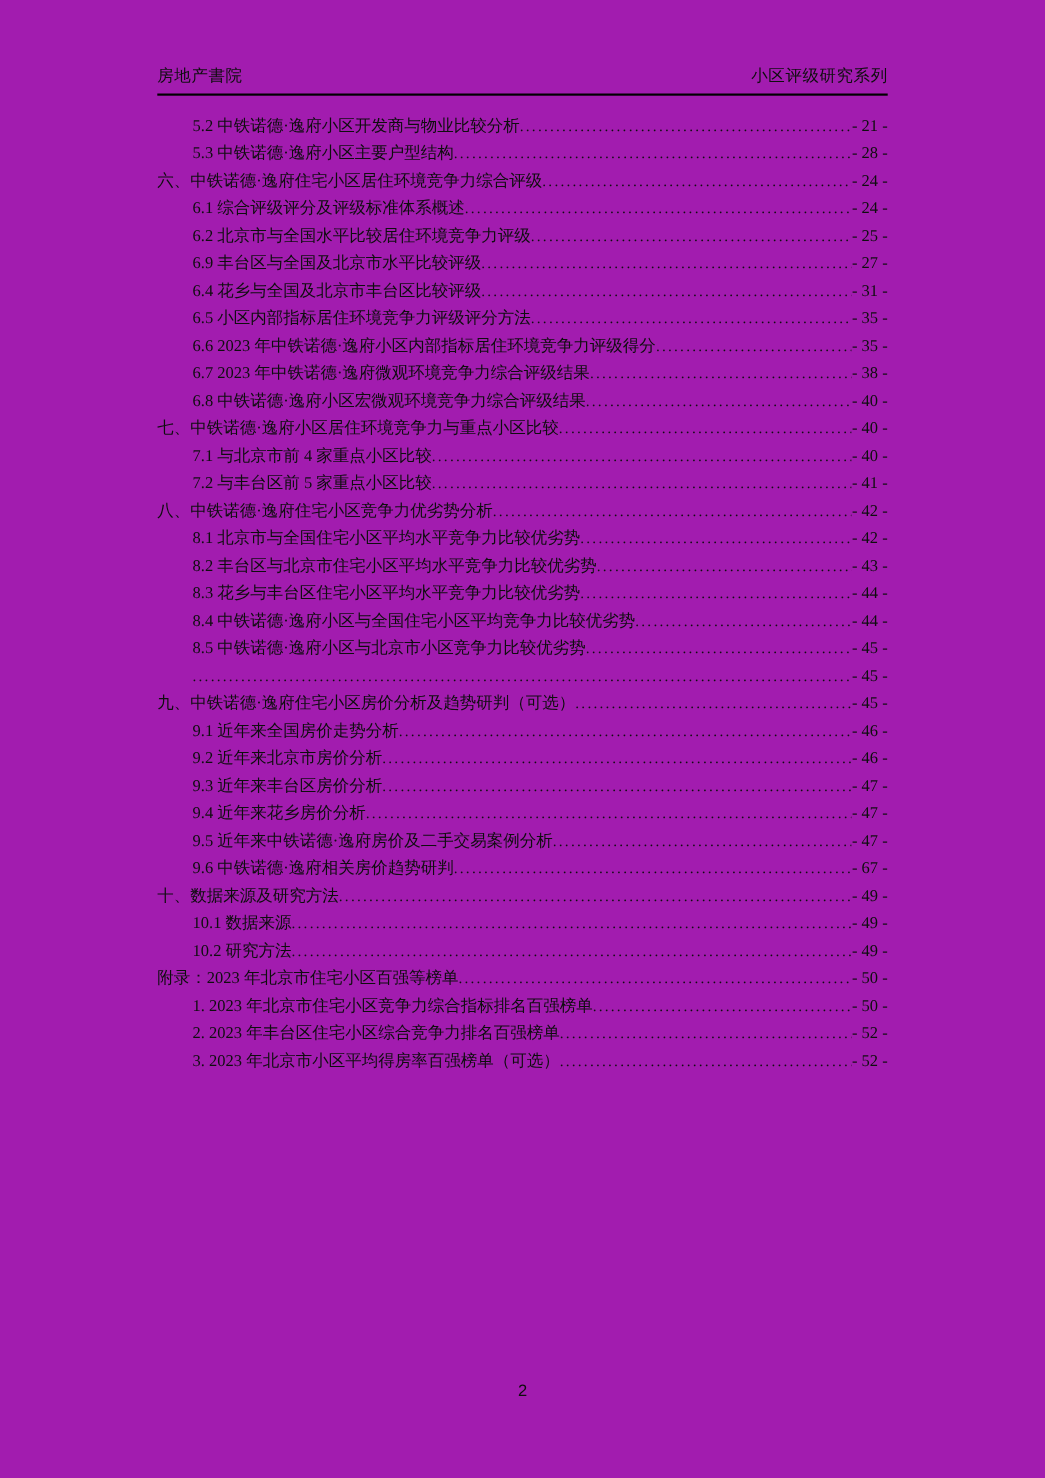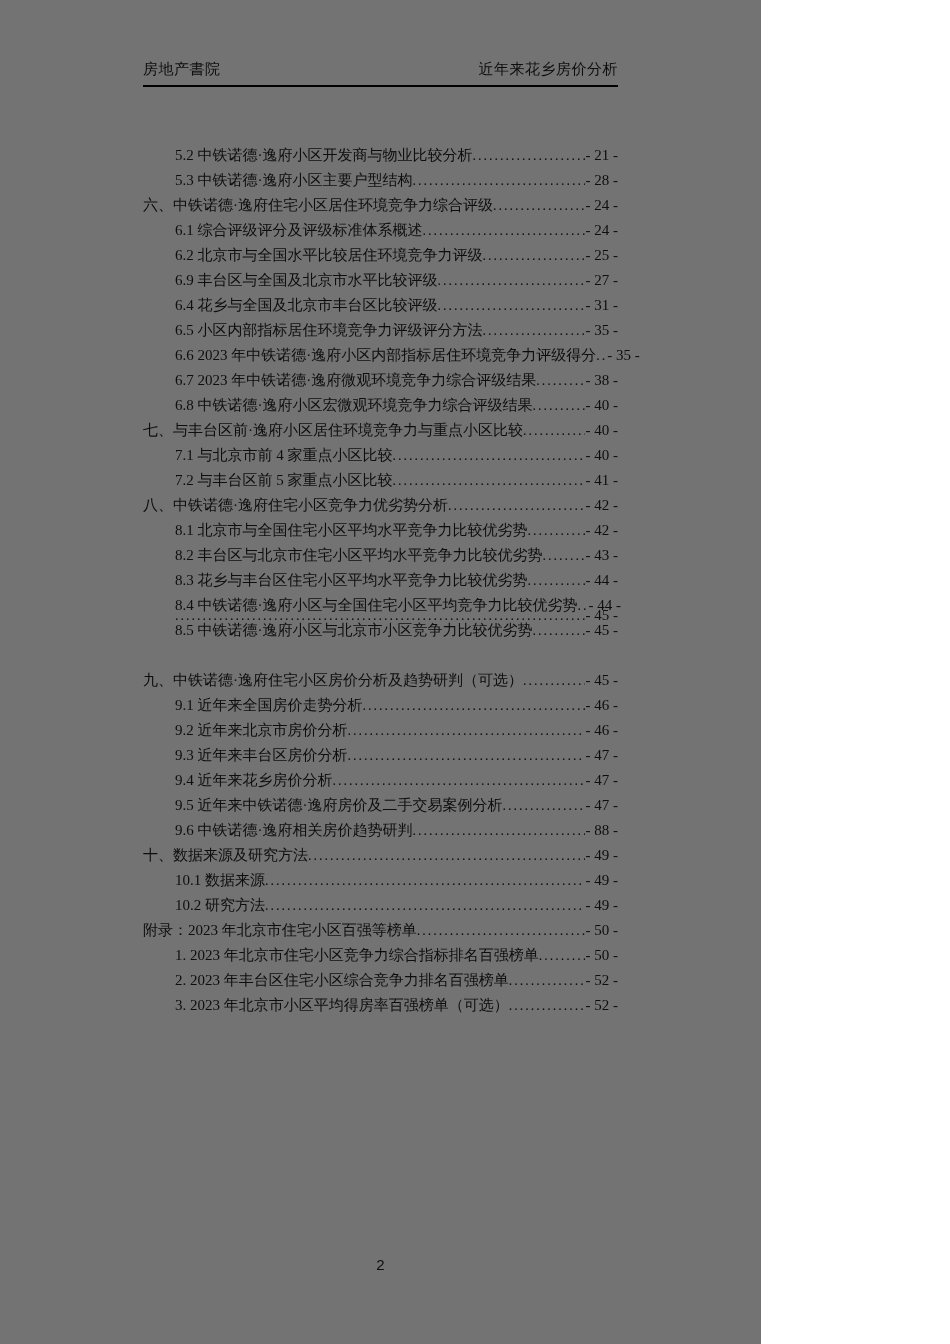--- a/index.html
+++ b/index.html
@@ -2,23 +2,23 @@
 <html><head>
 <meta charset="utf-8">
 <style>
   html, body {
     margin: 0;
     padding: 0;
     background: #ffffff;
   }
   .page {
     position: relative;
-    width: 761px;
+    width: 950px;
     height: 1344px;
-    background: #737373;
+    background: #a21caf;
     font-family: "Liberation Serif", "DejaVu Serif", serif;
     color: #0e0e0e;
     overflow: hidden;
   }
   .header {
     position: absolute;
     left: 143px;
     right: 143px;
     top: 60px;
     display: flex;
@@ -48,21 +48,20 @@
     height: 25px;
     font-size: 15px;
     cursor: pointer;
   }
   .toc-row[data-level="2"] {
     padding-left: 32px;
   }
   .toc-label {
     white-space: nowrap;
     flex: 0 0 auto;
-    margin-top: 40px;
   }
   .toc-leader {
     flex: 1 1 auto;
     overflow: hidden;
     white-space: nowrap;
     min-width: 10px;
   }
   .toc-leader::after {
     content: "......................................................................................................................................................................";
     letter-spacing: 2px;
@@ -84,21 +83,21 @@
     font-family: "Liberation Sans", "DejaVu Sans", sans-serif;
   }
 </style>
 </head>
 <body>
 
 <div class="page">
 
   <div class="header">
     <span>房地产書院</span>
-    <span>近年来花乡房价分析</span>
+    <span>小区评级研究系列</span>
   </div>
 
   <div class="header-rule"></div>
 
   <div class="toc">
 
       <div class="toc-row" data-level="2">
         <span class="toc-label">5.2 中铁诺德·逸府小区开发商与物业比较分析</span>
         <span class="toc-leader"></span>
         <span class="toc-page">- 21 -</span>
@@ -158,21 +157,21 @@
         <span class="toc-page">- 38 -</span>
       </div>
 
       <div class="toc-row" data-level="2">
         <span class="toc-label">6.8 中铁诺德·逸府小区宏微观环境竞争力综合评级结果</span>
         <span class="toc-leader"></span>
         <span class="toc-page">- 40 -</span>
       </div>
 
       <div class="toc-row" data-level="1">
-        <span class="toc-label">七、与丰台区前·逸府小区居住环境竞争力与重点小区比较</span>
+        <span class="toc-label">七、中铁诺德·逸府小区居住环境竞争力与重点小区比较</span>
         <span class="toc-leader"></span>
         <span class="toc-page">- 40 -</span>
       </div>
 
       <div class="toc-row" data-level="2">
         <span class="toc-label">7.1 与北京市前 4 家重点小区比较</span>
         <span class="toc-leader"></span>
         <span class="toc-page">- 40 -</span>
       </div>
 
@@ -255,21 +254,21 @@
 
       <div class="toc-row" data-level="2">
         <span class="toc-label">9.5 近年来中铁诺德·逸府房价及二手交易案例分析</span>
         <span class="toc-leader"></span>
         <span class="toc-page">- 47 -</span>
       </div>
 
       <div class="toc-row" data-level="2">
         <span class="toc-label">9.6 中铁诺德·逸府相关房价趋势研判</span>
         <span class="toc-leader"></span>
-        <span class="toc-page">- 88 -</span>
+        <span class="toc-page">- 67 -</span>
       </div>
 
       <div class="toc-row" data-level="1">
         <span class="toc-label">十、数据来源及研究方法</span>
         <span class="toc-leader"></span>
         <span class="toc-page">- 49 -</span>
       </div>
 
       <div class="toc-row" data-level="2">
         <span class="toc-label">10.1 数据来源</span>

